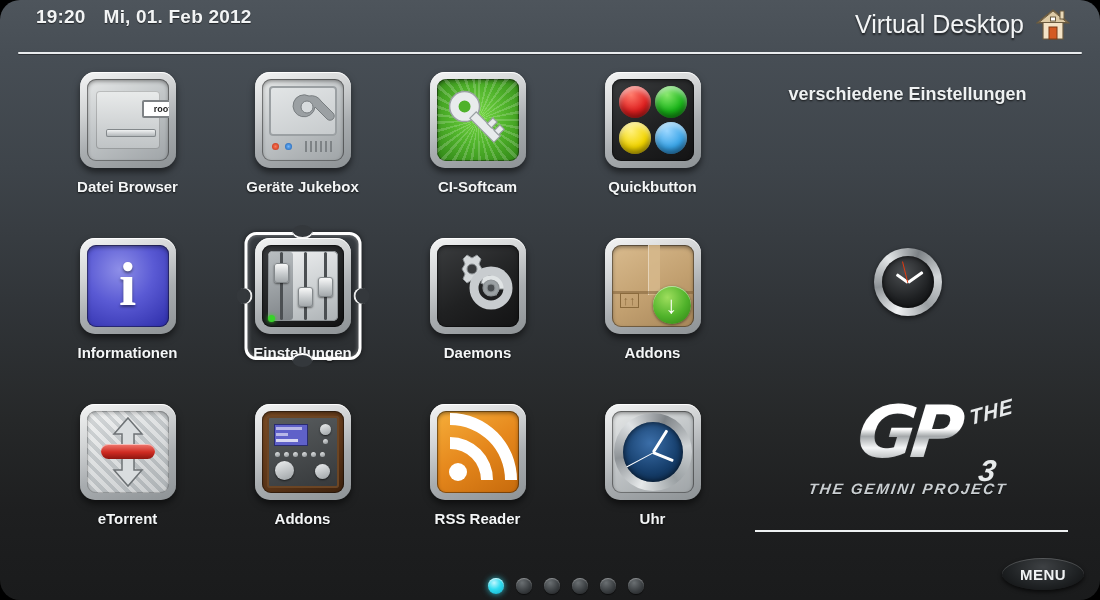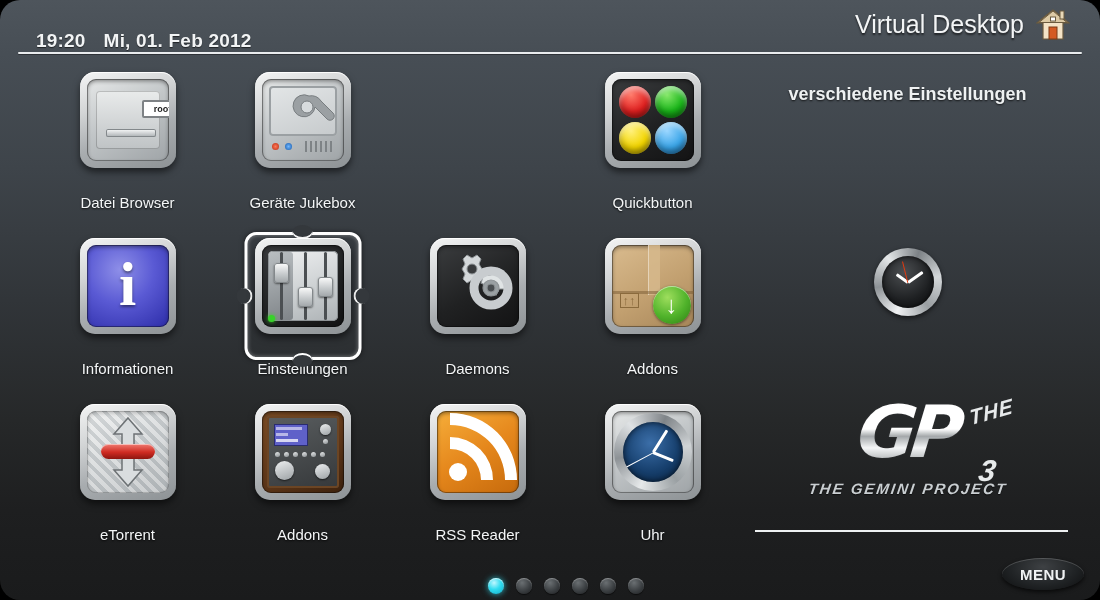--- a/index.html
+++ b/index.html
@@ -11,21 +11,21 @@
   #screen{
     position:relative; width:1100px; height:600px;
     background:linear-gradient(180deg,#4e555c 0%,#474e55 9%,#3e444a 28%,#313539 50%,#262829 70%,#1e1f20 85%,#1a1b1c 100%);
     border-radius:20px;
     overflow:hidden;
   }
 
   
   #header{ position:absolute; left:0; top:0; width:1100px; height:53px; }
   #clock-date{
-    position:absolute; left:36px; top:30px;
+    position:absolute; left:36px; top:6px;
     color:#f2f4f5; font-size:19px; font-weight:bold;
     letter-spacing:.2px; text-shadow:0 1px 1px rgba(0,0,0,.55);
     display:flex; gap:18px; align-items:center;
   }
   #app-title-wrap{
     position:absolute; right:30px; top:8px;
     display:flex; align-items:center; gap:12px;
   }
   #app-title{
     color:#f3f5f6; font-size:25px; font-weight:normal;
@@ -69,21 +69,21 @@
     background:linear-gradient(160deg,#f4f5f5 0%,#d3d5d6 32%,#a9adb0 62%,#8d9295 100%);
     padding:7px;
     box-shadow:0 4px 7px rgba(0,0,0,.55), inset 0 1px 0 rgba(255,255,255,.9);
   }
   .ic-face{
     position:relative; width:82px; height:82px; border-radius:9px;
     overflow:hidden;
     box-shadow:inset 0 0 0 1px rgba(0,0,0,.35), inset 0 2px 4px rgba(0,0,0,.45);
   }
   .lbl{
-    margin-top:26px; color:#f4f6f7; font-size:15px; font-weight:normal;
+    margin-top:10px; color:#f4f6f7; font-size:15px; font-weight:bold;
     text-shadow:0 1px 2px rgba(0,0,0,.8); white-space:nowrap;
   }
 
   
   .f-grey{ background:linear-gradient(150deg,#e6e8e8,#c2c6c8 45%,#9fa4a7); }
   .f-dark{ background:linear-gradient(150deg,#3a3c3e,#202122 55%,#131314); }
   .f-green{ background:radial-gradient(circle at 50% 45%,#7ad94a 0%,#4fb22a 48%,#2f8416 100%); }
   .f-blue{ background:radial-gradient(circle at 40% 30%,#8e8fe8 0%,#5a5ad4 45%,#2c2ca8 100%); }
   .f-box{ background:linear-gradient(150deg,#d9bb8e,#c2a070 55%,#a8875a); }
   .f-wood{ background:linear-gradient(150deg,#7d4d24,#5d3618 60%,#3e220d); }
@@ -270,20 +270,37 @@
           <div class="gm-base">
             <div class="gm-dot" style="left:3px;background:radial-gradient(circle,#ff7a5a,#b92b10);"></div>
             <div class="gm-dot" style="left:16px;background:radial-gradient(circle,#72b8ff,#1557a8);"></div>
             <div class="gm-vent"></div>
           </div>
         </div>
       </div>
       <div class="lbl">Geräte Jukebox</div>
     </div>
 
+    <div class="cell" style="left:350px;top:0px;">
+      <div class="ic-shell">
+        <div class="ic-face f-green">
+          <div class="key-ray"></div>
+          <svg width="82" height="82" viewBox="0 0 82 82" style="position:absolute;left:0;top:0;">
+            <g transform="rotate(-45 41 41)">
+              <circle cx="41" cy="22" r="15" fill="#e8ebec" stroke="#9aa0a3" stroke-width="1.5"></circle>
+              <circle cx="41" cy="22" r="6" fill="#4fb22a"></circle>
+              <rect x="36.5" y="34" width="9" height="34" fill="#e8ebec" stroke="#9aa0a3" stroke-width="1.2"></rect>
+              <rect x="45" y="50" width="8" height="6" fill="#e8ebec" stroke="#9aa0a3" stroke-width="1.2"></rect>
+              <rect x="45" y="60" width="8" height="6" fill="#e8ebec" stroke="#9aa0a3" stroke-width="1.2"></rect>
+            </g>
+          </svg>
+        </div>
+      </div>
+      <div class="lbl">CI-Softcam</div>
+    </div>
 
     <div class="cell" style="left:525px;top:0px;">
       <div class="ic-shell">
         <div class="ic-face f-dark">
           <div class="qb" style="left:7px;top:7px;background:radial-gradient(circle at 38% 28%,#ff7a6a,#e02020 55%,#8f0d0d);"></div>
           <div class="qb" style="right:7px;top:7px;background:radial-gradient(circle at 38% 28%,#86e86a,#19b519 55%,#0b6b0b);"></div>
           <div class="qb" style="left:7px;bottom:7px;background:radial-gradient(circle at 38% 28%,#fff07a,#f2d500 55%,#a08c00);"></div>
           <div class="qb" style="right:7px;bottom:7px;background:radial-gradient(circle at 38% 28%,#9ad6ff,#3aa5e8 55%,#155f96);"></div>
         </div>
       </div>

